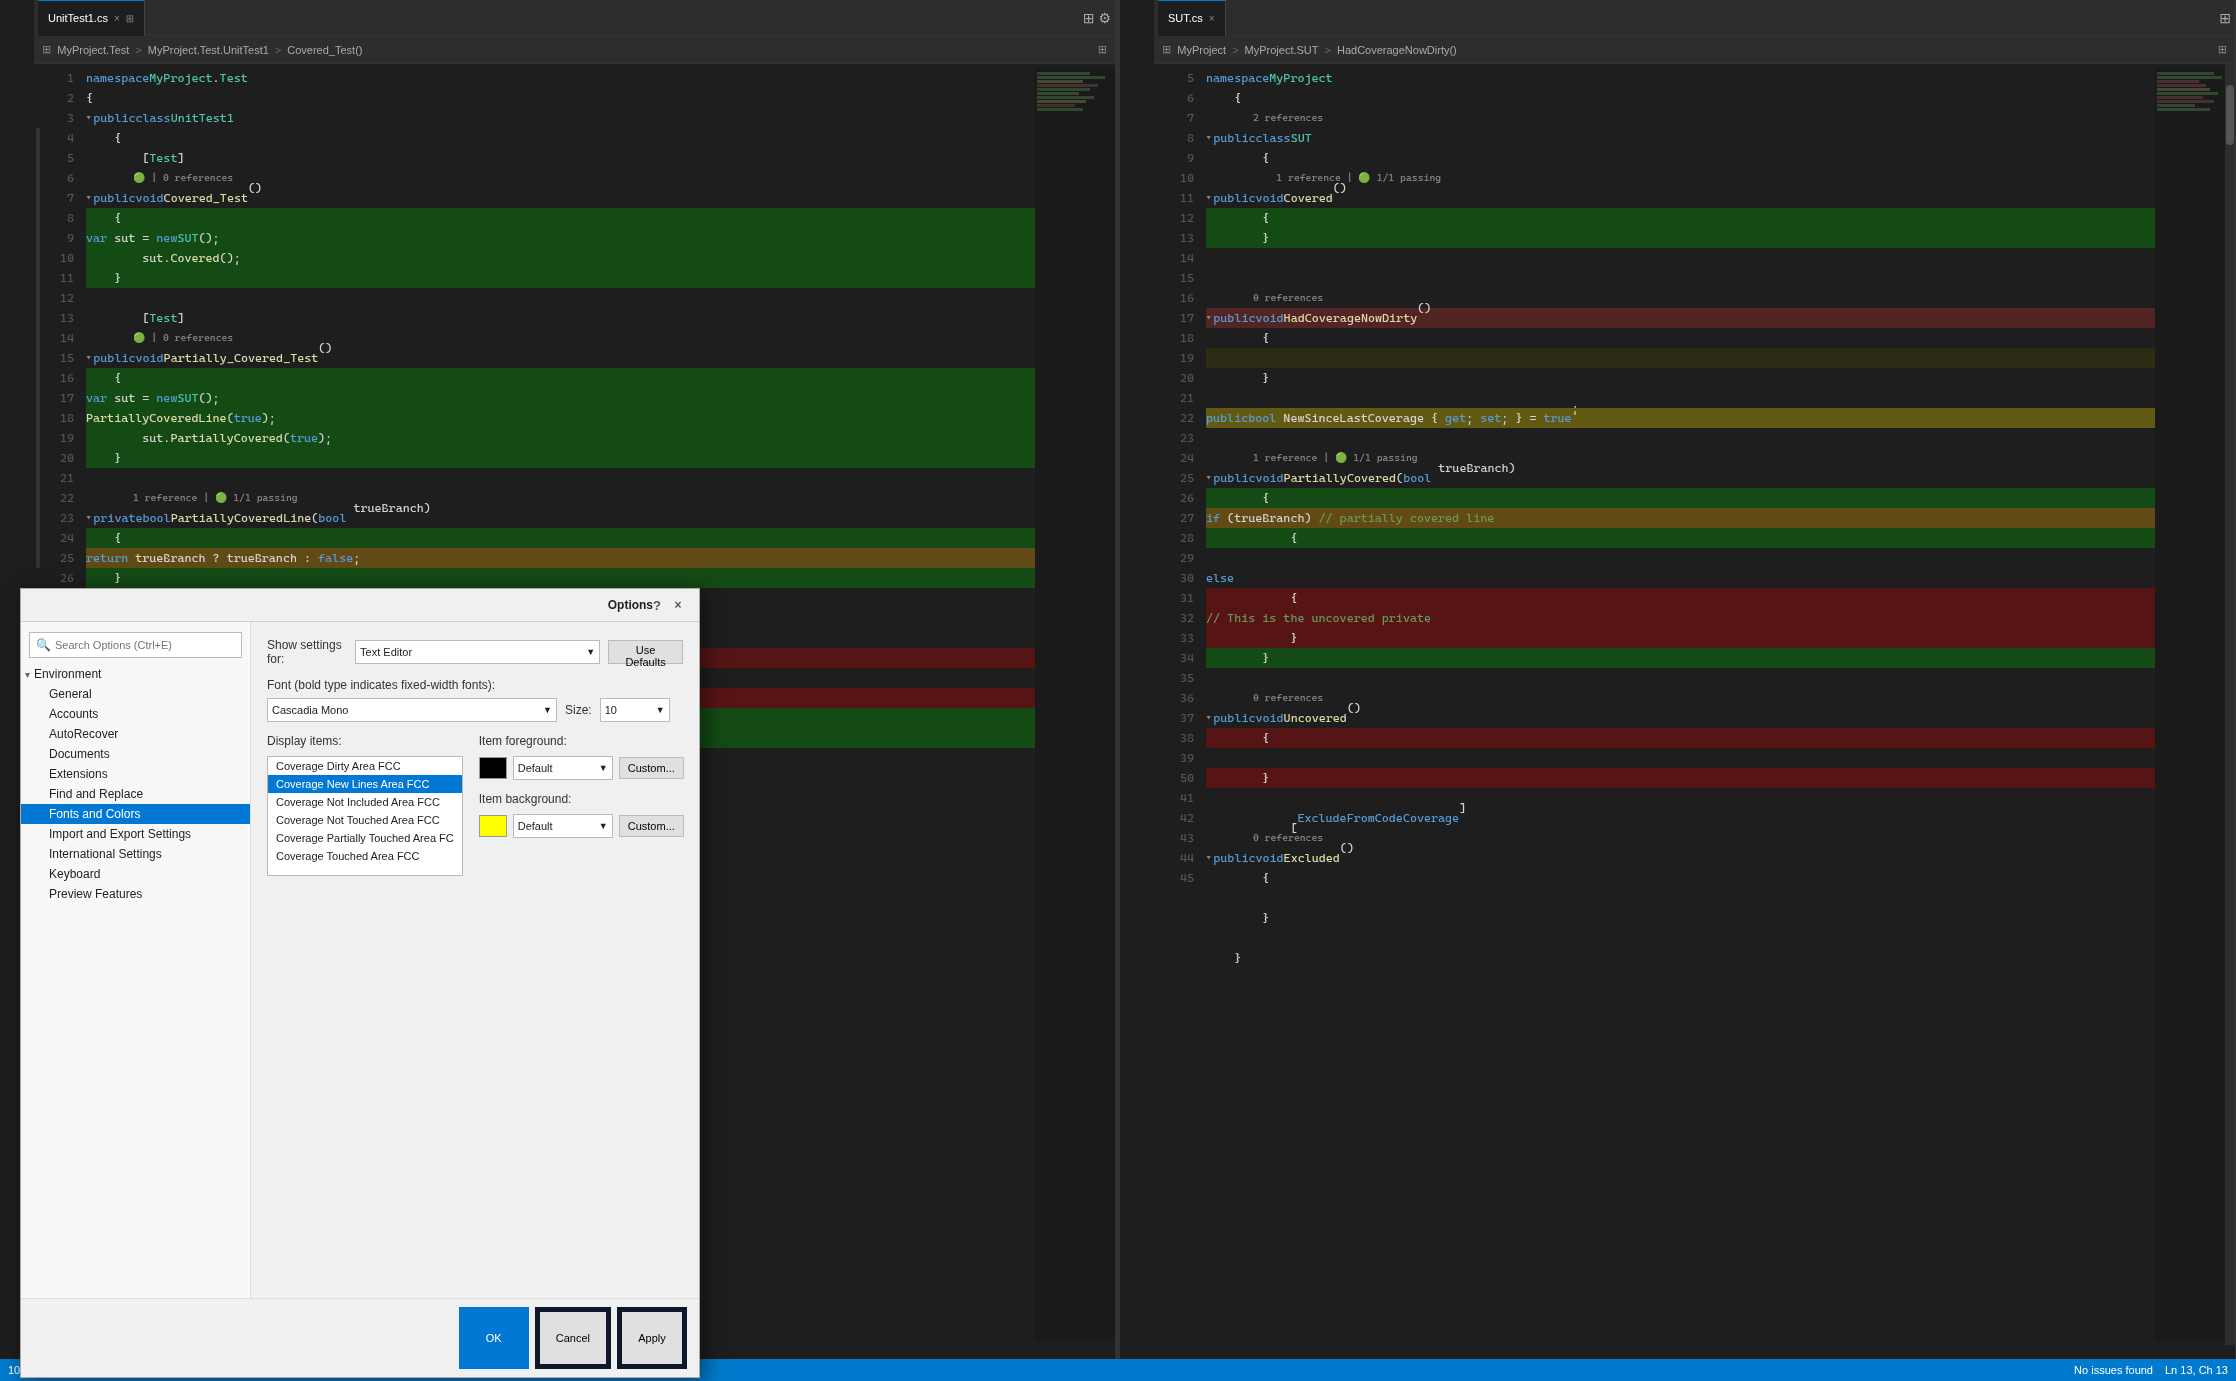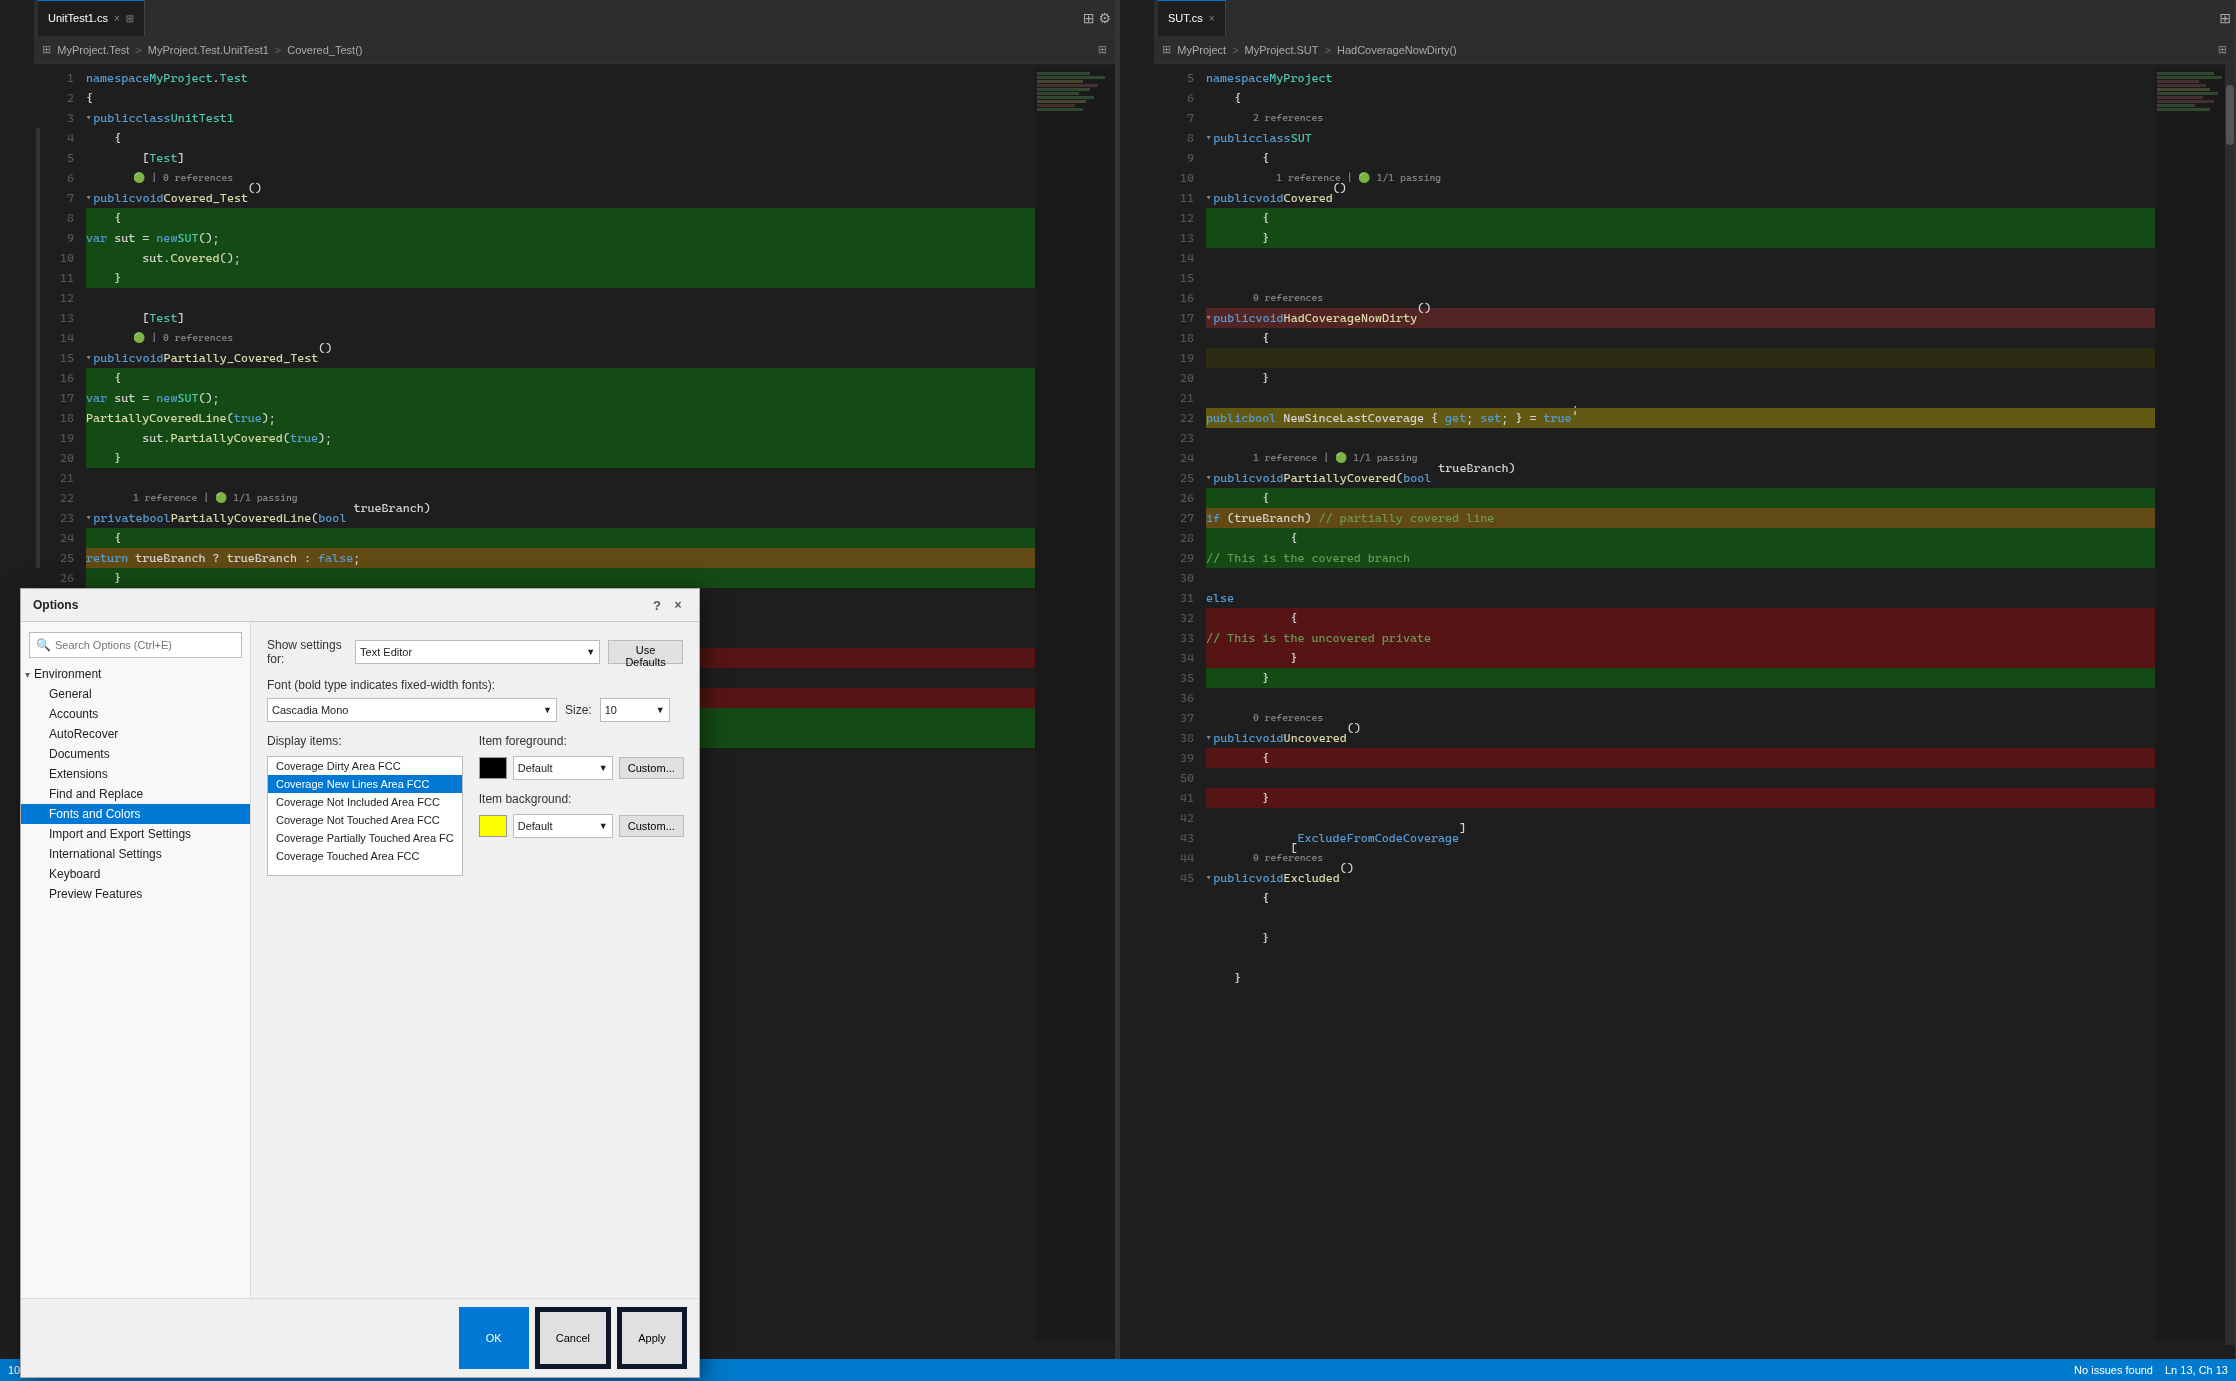--- a/index.html
+++ b/index.html
@@ -117,21 +117,21 @@
       display: flex;
       flex-direction: column;
       color: #222;
     }
 
     .dialog-title-bar {
       background: #f0f0f0;
       height: 32px;
       display: flex;
       align-items: center;
-      justify-content: space-between;
+      justify-content: flex-end;
       padding: 16px 12px;
       border-bottom: 1px solid #ccc;
       font-size: 12px;
       font-weight: 600;
     }
 
     .dialog-close {
       width: 18px;
       height: 18px;
       display: flex;
@@ -619,21 +619,20 @@
           </div>
           <div class="code-line"></div>
           <div class="code-line"><span class="ref-hint">        1 reference | 🟢 1/1 passing</span></div>
           <div class="code-line">
             <span class="collapse-arrow">▾</span>
             <span class="kw">public</span> <span class="kw">void</span> <span class="method">PartiallyCovered</span>(<span class="kw">bool</span> trueBranch)
           </div>
           <div class="code-line covered">        {</div>
           <div class="code-line partial">            <span class="kw">if</span> (trueBranch) <span class="comment">// partially covered line</span></div>
           <div class="code-line covered">            {</div>
-          <div class="code-line covered">                <span class="comment">// This is the covered branch</span></div>
           <div class="code-line"></div>
           <div class="code-line">            <span class="kw">else</span></div>
           <div class="code-line uncovered">            {</div>
           <div class="code-line uncovered">                <span class="comment">// This is the uncovered private</span></div>
           <div class="code-line uncovered">            }</div>
           <div class="code-line covered">        }</div>
           <div class="code-line"></div>
           <div class="code-line"><span class="ref-hint">        0 references</span></div>
           <div class="code-line">
             <span class="collapse-arrow">▾</span>

